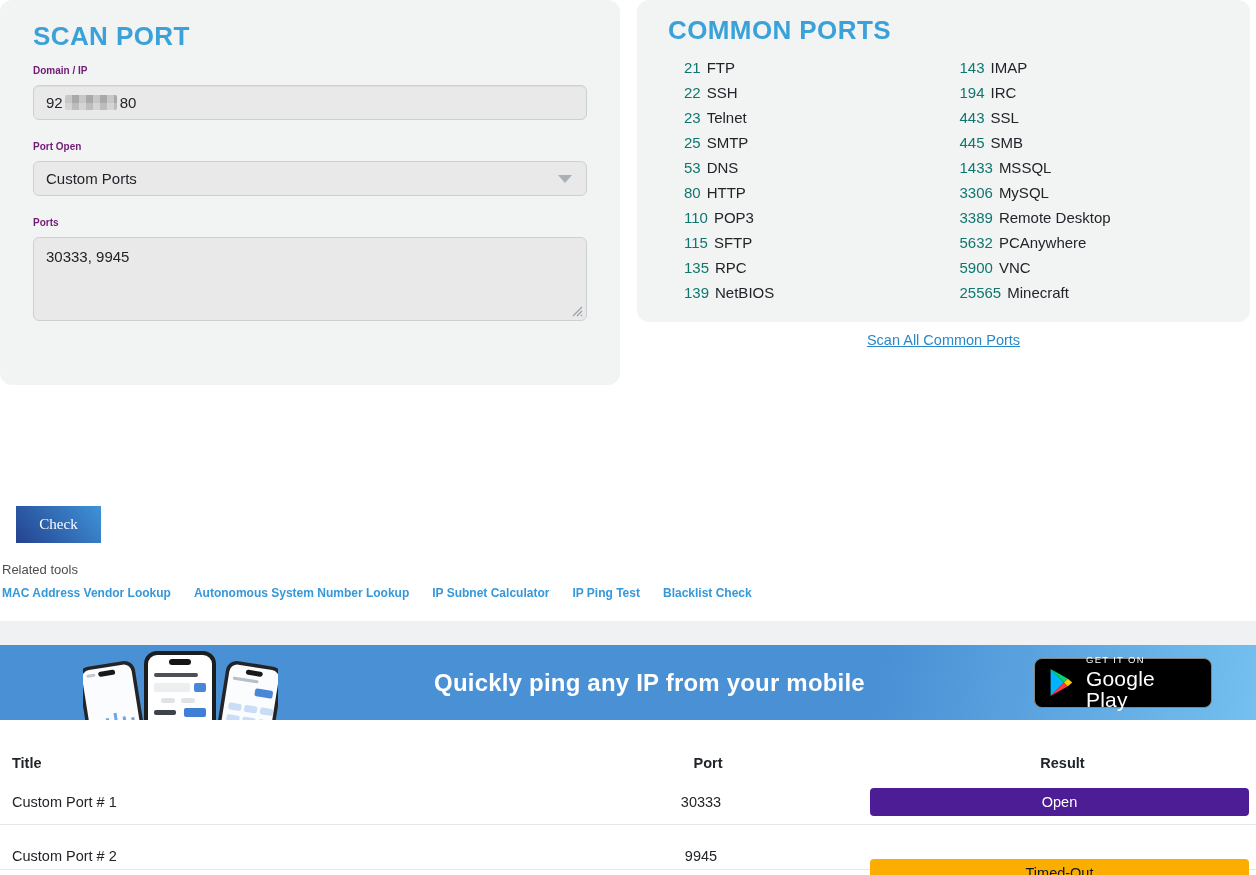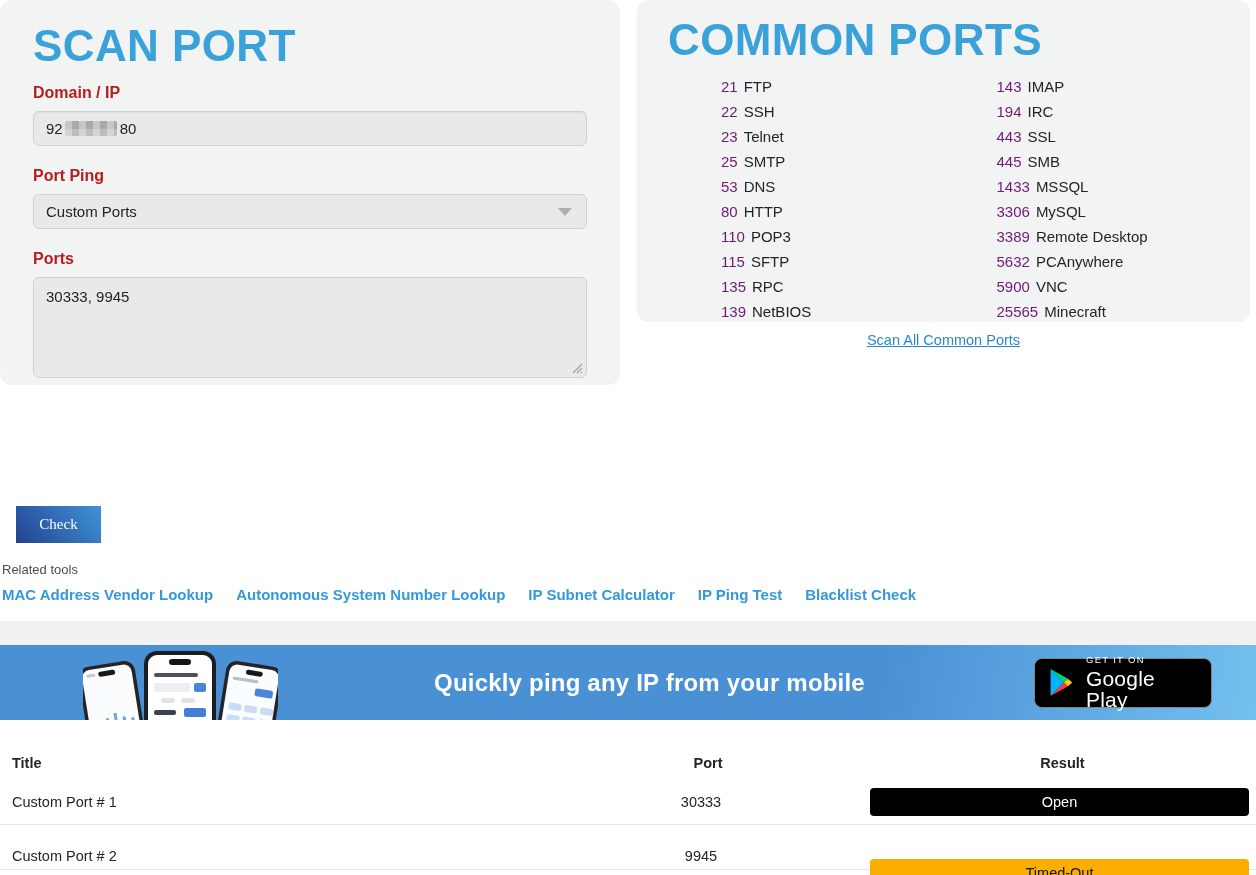--- a/index.html
+++ b/index.html
@@ -3,54 +3,54 @@
 <meta charset="utf-8">
 <style>
   html,body{margin:0;padding:0;background:#fff;}
   body{font-family:"Liberation Sans","DejaVu Sans",sans-serif;color:#212529;}
   .stage{position:relative;width:1256px;height:875px;background:#fff;overflow:hidden;}
 
   
   .panel{position:absolute;background:#f2f4f4;border-radius:12px;box-sizing:border-box;}
   .panel-left{left:0;top:0;width:620px;height:385px;padding:0 33px;}
   .panel-right{left:637px;top:0;width:613px;height:322px;padding:0 31px;}
-  .section-title{margin:0;padding-top:21px;font-size:44px;font-weight:600;color:#3ba1d9;letter-spacing:.4px;}
+  .section-title{margin:0;padding-top:21px;font-size:26px;font-weight:600;color:#3ba1d9;letter-spacing:.4px;}
   .panel-right .section-title{padding-top:15px;}
 
-  .field-label{display:block;font-size:16px;font-weight:700;color:#b91c1c;margin:13px 0 9px;}
+  .field-label{display:block;font-size:10px;font-weight:700;color:#701a75;margin:13px 0 9px;}
   .field-label.mt{margin-top:21px;}
   .text-input,.select-box,.textarea-box{width:100%;box-sizing:border-box;background:#e9e9e9;
     border:1px solid #cdd0d2;border-radius:6px;font-size:15px;color:#212529;}
   .text-input{height:35px;display:flex;align-items:center;padding:0 12px;box-shadow:inset 0 1px 1px rgba(0,0,0,.05);}
   .redacted{display:inline-block;width:52px;height:15px;margin:0 3px 0 2px;border-radius:2px;
     background-image:repeating-linear-gradient(90deg,rgba(255,255,255,.35) 0 7px,rgba(0,0,0,0) 7px 14px),
                      repeating-linear-gradient(0deg,#bdbdbd 0 7px,#a9a9a9 7px 15px);
     filter:blur(.7px);vertical-align:-2px;}
   .select-box{position:relative;height:35px;display:flex;align-items:center;padding:0 12px;cursor:default;}
   .select-caret{position:absolute;right:14px;top:50%;transform:translateY(-50%);width:0;height:0;
     border-left:7px solid transparent;border-right:7px solid transparent;border-top:8px solid #aab0b5;}
-  .textarea-box{position:relative;height:101px;padding:9px 12px;line-height:1.3;}
+  .textarea-box{position:relative;height:84px;padding:9px 12px;line-height:1.3;}
   .resize-icon{position:absolute;right:3px;bottom:3px;}
 
   
   .cp-wrap{display:flex;margin-top:9px;}
   .cp-col{width:50%;padding-left:16px;box-sizing:border-box;}
   .cp-item{height:25px;display:flex;align-items:center;font-size:15px;}
-  .cp-num{color:#701a75;margin-right:6px;text-decoration:none;cursor:pointer;margin-left:37px;}
+  .cp-num{color:#0f766e;margin-right:6px;text-decoration:none;cursor:pointer;}
   .cp-name{color:#212529;}
   .scan-all{position:absolute;left:637px;top:331px;width:613px;text-align:center;}
   .scan-all a{font-size:14.5px;color:#2989c8;text-decoration:underline;cursor:pointer;}
 
   
   .check-btn{position:absolute;left:16px;top:506px;width:85px;height:37px;border:none;border-radius:0;
     background:linear-gradient(50deg,#24428f 0%,#3f93d8 100%);color:#fff;font-size:15px;
     font-family:Liberation Serif, serif;cursor:pointer;}
   .related-label{position:absolute;left:2px;top:562px;font-size:13px;color:#4d4d4d;}
   .related-links{position:absolute;left:2px;top:586px;display:flex;gap:23px;white-space:nowrap;}
-  .related-links a{font-size:15px;font-weight:600;color:#3498db;text-decoration:none;cursor:pointer;}
+  .related-links a{font-size:12px;font-weight:600;color:#3498db;text-decoration:none;cursor:pointer;}
 
   
   .divider-strip{position:absolute;left:0;top:621px;width:100%;height:24px;background:#eff1f2;}
   .banner{position:absolute;left:0;top:645px;width:100%;height:75px;overflow:hidden;
     background:linear-gradient(100deg,#4a90d5 0%,#4a90d5 70%,#74c0ef 100%);
     display:flex;align-items:center;}
   .phones{position:relative;width:265px;height:75px;flex:none;}
   .phones svg{position:absolute;left:83px;top:4px;}
   .banner-headline{flex:1;text-align:center;color:#fff;font-size:24px;font-weight:700;letter-spacing:.2px;}
   .gp-badge{flex:none;width:178px;height:50px;margin-right:44px;background:#000;border:1px solid #848484;
@@ -80,21 +80,21 @@
   <section class="panel panel-left">
     <h1 class="section-title">SCAN PORT</h1>
 
     <label class="field-label">Domain / IP</label>
     <div class="text-input" role="textbox">
       <span>92</span>
         <span class="redacted"></span>
         <span>80</span>
     </div>
 
-    <label class="field-label mt">Port Ping</label>
+    <label class="field-label mt">Port Open</label>
     <div class="select-box" role="combobox">
       <span>Custom Ports</span>
       <span class="select-caret"></span>
     </div>
 
     <label class="field-label mt">Ports</label>
     <div class="textarea-box" role="textbox">
       <span>30333, 9945</span>
       <svg class="resize-icon" width="11" height="11">
         <path d="M10 1 L1 10 M10 5 L5 10 M10 9 L9 10" stroke="#9aa0a5" stroke-width="1.2" fill="none"></path>
@@ -326,21 +326,21 @@
       <div class="h-title">Title</div>
       <div class="h-port">Port</div>
       <div class="h-result">Result</div>
     </div>
     <div class="t-body">
 
         <div class="t-row">
           <div class="c-title">Custom Port # 1</div>
           <div class="c-port">30333</div>
           <div class="c-result">
-            <span class="badge" style="background-color: #000000; color: rgb(255, 255, 255);">Open</span>
+            <span class="badge" style="background-color: #4c1d95; color: rgb(255, 255, 255);">Open</span>
           </div>
         </div>
 
         <div class="t-row">
           <div class="c-title">Custom Port # 2</div>
           <div class="c-port">9945</div>
           <div class="c-result">
             <span class="badge" style="background-color: rgb(251, 173, 0); color: #0f172a; margin-top: 34px;">Timed-Out</span>
           </div>
         </div>

